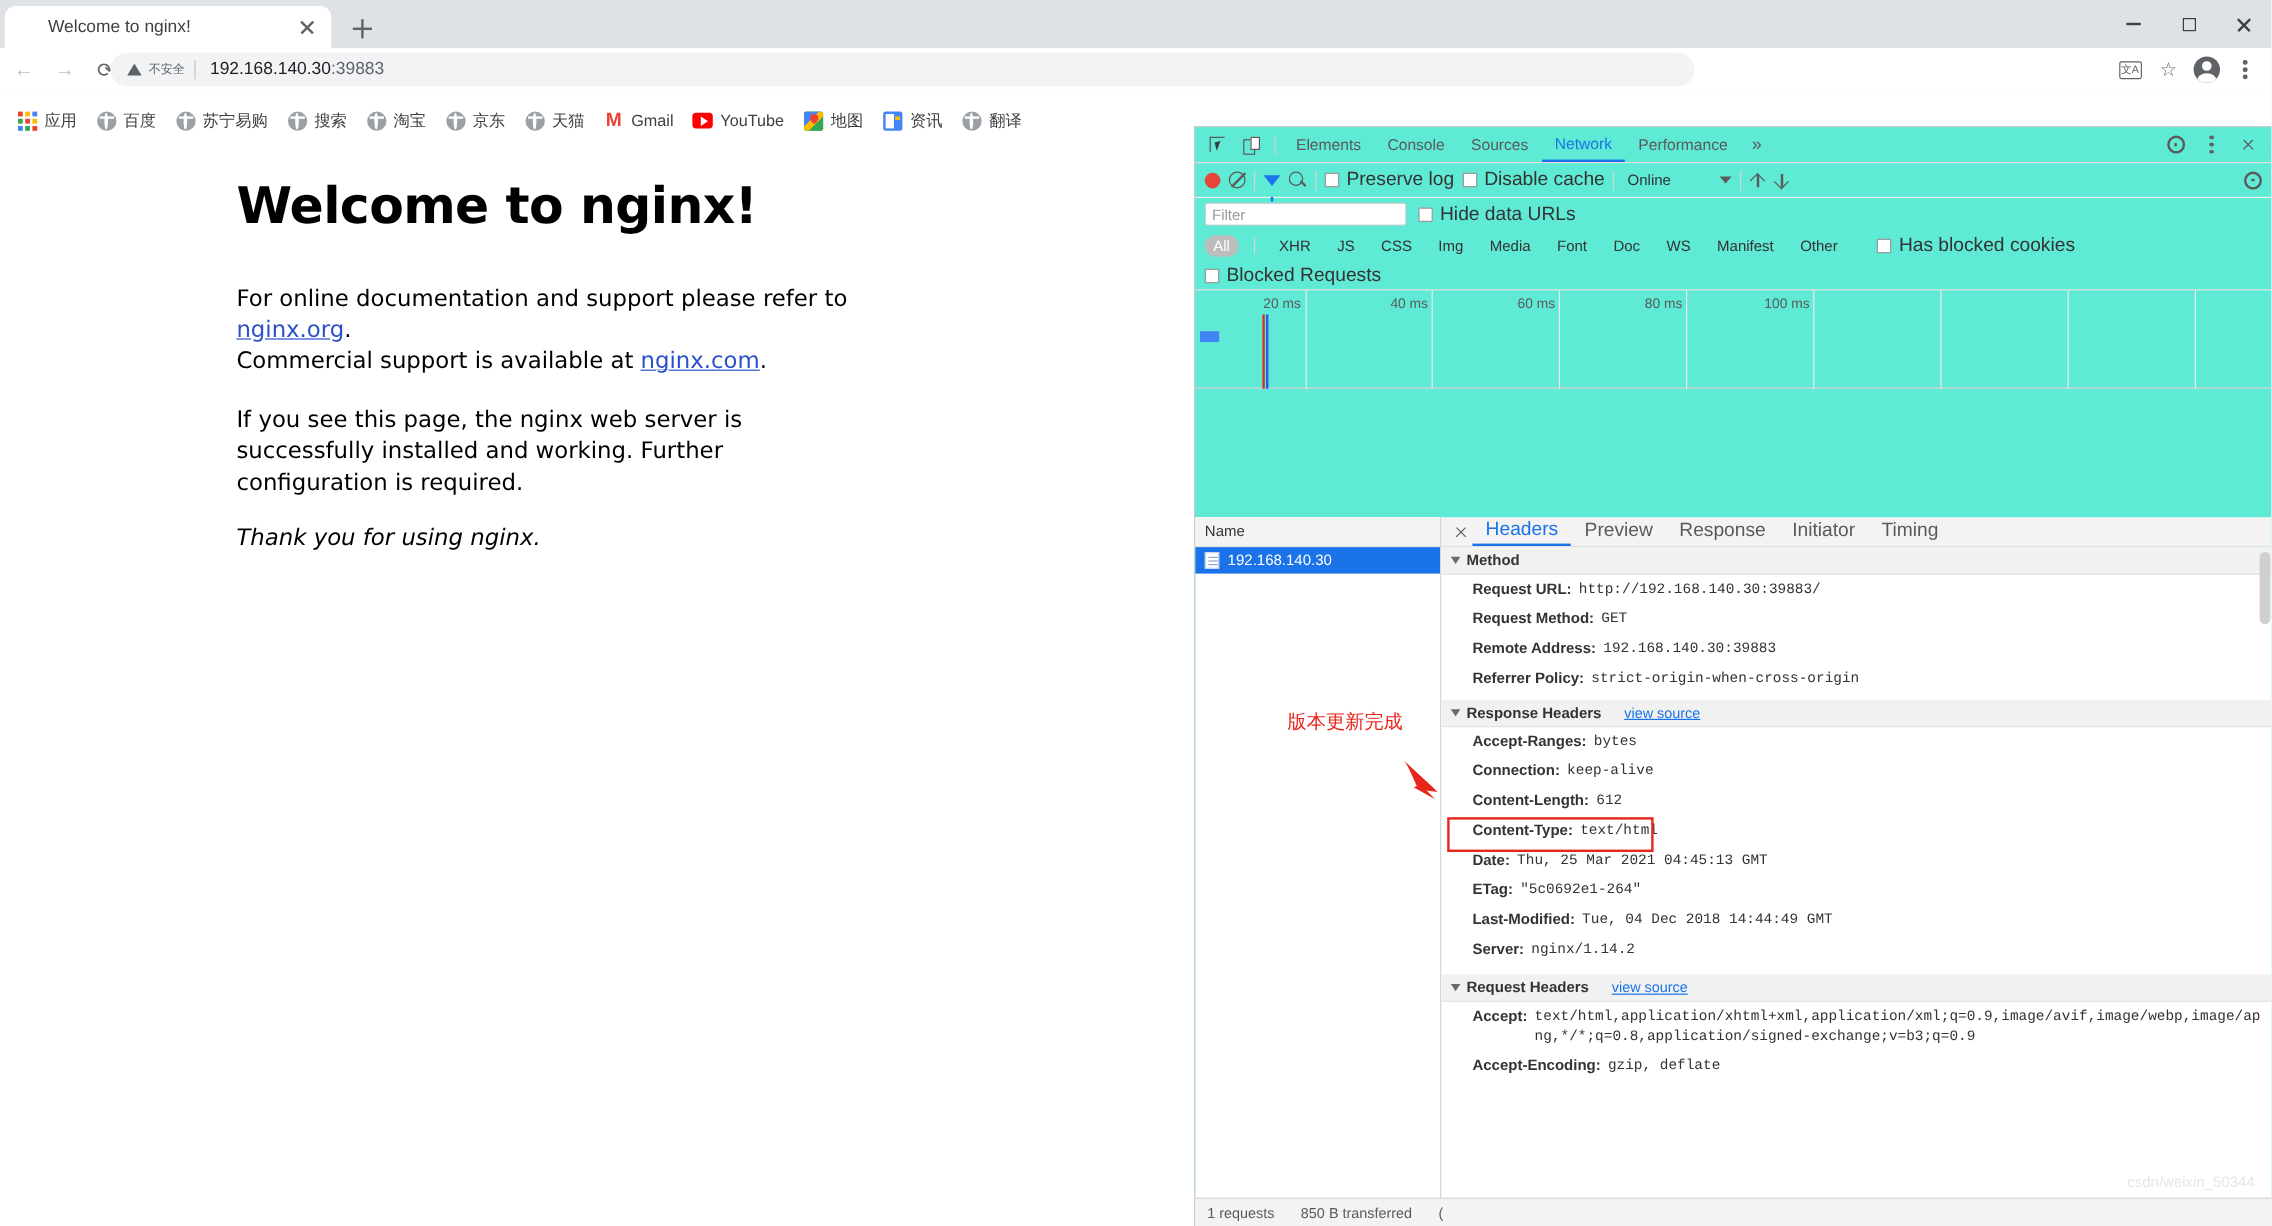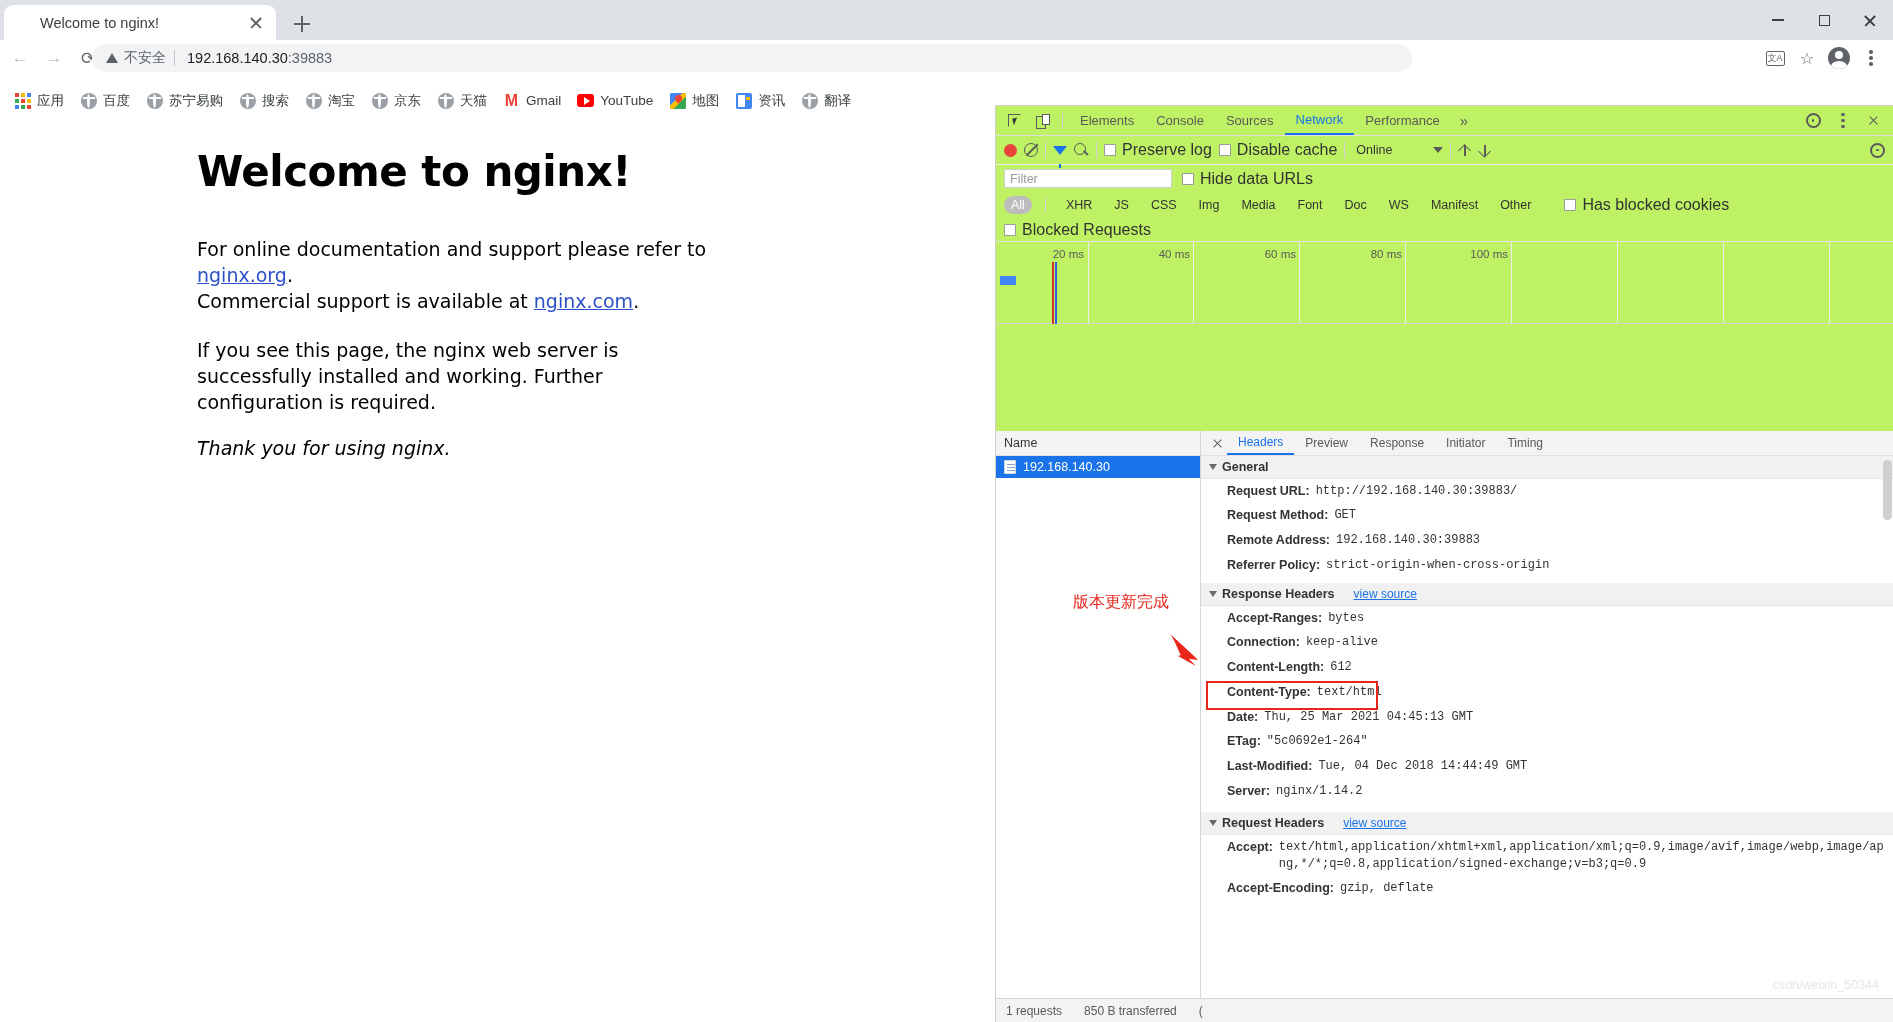--- a/index.html
+++ b/index.html
@@ -43,21 +43,21 @@
   .wb-close:after { transform:rotate(-45deg); }
 
   .toolbar { position:absolute; left:0; top:40px; width:1893px; height:36px; background:#fff; display:flex; align-items:center; }
   .navbtn { width:28px; height:28px; margin-left:6px; position:relative; display:flex; align-items:center; justify-content:center; color:#5f6368; font-size:17px; }
   .navbtn.dim { color:#bdc1c6; }
   .omnibox {
     position:absolute; left:92px; top:4px; width:1320px; height:28px;
     background:#f1f3f4; border-radius:14px; display:flex; align-items:center; padding:0 14px;
   }
   .warn-tri { width:0; height:0; border-left:6px solid transparent; border-right:6px solid transparent; border-bottom:10px solid #5f6368; margin-right:6px; position:relative; }
-  .notsecure { font-size:14px; color:#5f6368; margin-right:8px; }
+  .notsecure { font-size:10px; color:#5f6368; margin-right:8px; }
   .omni-divider { width:1px; height:16px; background:#c0c3c7; margin-right:12px; }
   .omni-url { font-size:14.5px; color:#202124; }
   .omni-url .dim { color:#5f6368; }
   .tb-right { position:absolute; right:8px; top:4px; display:flex; align-items:center; gap:4px; }
   .tb-icon { width:28px; height:28px; display:flex; align-items:center; justify-content:center; color:#5f6368; font-size:15px; }
   .translate-ico { width:19px; height:15px; border:1.5px solid #5f6368; border-radius:2px; font-size:9px; display:flex; align-items:center; justify-content:center; color:#5f6368; }
   .star { color:#5f6368; font-size:16px; }
   .avatar-c { width:22px; height:22px; border-radius:50%; background:#5f6368; position:relative; overflow:hidden; }
   .avatar-c:before { content:""; position:absolute; left:7px; top:4px; width:8px; height:8px; border-radius:50%; background:#fff; }
   .avatar-c:after { content:""; position:absolute; left:3px; top:14px; width:16px; height:11px; border-radius:50%; background:#fff; }
@@ -85,21 +85,21 @@
 
   
   .page { position:absolute; left:0; top:125px; width:995px; height:897px; background:#fff; overflow:hidden; }
   .nginx-wrap { padding:22px 0 0 197px; width:720px; }
   .nginx-h1 { font-size:42px; font-weight:bold; color:#000; margin:0 0 40px 0; font-family:"DejaVu Sans", sans-serif; letter-spacing:-0.5px; }
   .nginx-p { font-size:19px; color:#000; line-height:1.38; margin:0 0 22px 0; font-family:"DejaVu Sans", sans-serif; }
   .nginx-p a { color:#2b50c8; }
   .nginx-em { font-style:italic; font-size:19px; color:#000; font-family:"DejaVu Sans", sans-serif; }
 
   
-  .devtools { position:absolute; left:995px; top:105px; width:898px; height:917px; background:#bef264; border-left:1px solid #cdcdcd; border-top:1px solid #cdcdcd; overflow:hidden; }
+  .devtools { position:absolute; left:995px; top:105px; width:898px; height:917px; background:#5eead4; border-left:1px solid #cdcdcd; border-top:1px solid #cdcdcd; overflow:hidden; }
   .dt-tabbar { height:30px; display:flex; align-items:center; border-bottom:1px solid #e0e0e0; padding-left:4px; }
   .dt-ico-btn { width:28px; height:26px; display:flex; align-items:center; justify-content:center; color:#5a5a5a; }
   .insp-ico { width:13px; height:13px; position:relative; }
   .insp-ico:before { content:""; position:absolute; left:0; top:0; width:11px; height:11px; border:1.4px solid #5a5a5a; border-right-color:transparent; border-bottom-color:transparent; }
   .insp-ico:after { content:""; position:absolute; left:5px; top:4px; width:0; height:0; border-left:5px solid #3a3a3a; border-bottom:7px solid transparent; transform:rotate(-15deg); }
   .dev-ico { width:13px; height:13px; position:relative; }
   .dev-ico:before { content:""; position:absolute; left:0; top:2px; width:8px; height:11px; border:1.4px solid #5a5a5a; }
   .dev-ico:after { content:""; position:absolute; left:6px; top:0; width:6px; height:9px; border:1.4px solid #5a5a5a; background:#fff; }
   .dt-vdiv { width:1px; height:16px; background:#d0d0d0; margin:0 6px; }
   .dt-tab { font-size:13px; color:#5a5a5a; padding:0 11px; height:29px; display:flex; align-items:center; }
@@ -150,21 +150,21 @@
   .rl-row { height:22px; display:flex; align-items:center; gap:7px; padding:0 8px; background:#1a73e8; color:#fff; font-size:12.5px; }
   .doc-ico { width:12px; height:14px; background:#fff; border:1px solid #c8d6e8; position:relative; flex:0 0 12px; }
   .doc-ico:before { content:""; position:absolute; left:2px; top:3px; width:8px; height:1px; background:#8aa8cc; box-shadow:0 3px 0 #8aa8cc, 0 6px 0 #8aa8cc; }
 
   .detail { flex:1; display:flex; flex-direction:column; min-width:0; }
   .dtl-tabs { height:25px; display:flex; align-items:center; background:#f3f3f3; border-bottom:1px solid #e0e0e0; padding-left:6px; }
   .dtl-close { width:20px; height:20px; position:relative; }
   .dtl-close:before, .dtl-close:after { content:""; position:absolute; left:5px; top:9.5px; width:11px; height:1.3px; background:#5a5a5a; }
   .dtl-close:before { transform:rotate(45deg); }
   .dtl-close:after { transform:rotate(-45deg); }
-  .dtl-tab { font-size:12px; color:#5a5a5a; padding:0 11px; height:24px; display:flex; align-items:center; }
+  .dtl-tab { font-size:16px; color:#5a5a5a; padding:0 11px; height:24px; display:flex; align-items:center; }
   .dtl-tab.active { color:#1a73e8; border-bottom:2px solid #1a73e8; }
   .hdr-body { flex:1; overflow:hidden; position:relative; background:#fff; }
   .sect-head { height:23px; background:#f1f1f1; border-bottom:1px solid #e4e4e4; display:flex; align-items:center; padding-left:8px; gap:5px; font-size:12.5px; font-weight:bold; color:#333; }
   .tri { width:0; height:0; border-left:4.5px solid transparent; border-right:4.5px solid transparent; border-top:6px solid #6a6a6a; }
   .viewsrc { font-size:12px; color:#1a73e8; font-weight:normal; margin-left:14px; text-decoration:underline; }
   .hrow { display:flex; padding:3.5px 8px 3.5px 26px; font-size:12.5px; line-height:1.42; }
   .hkey { font-weight:bold; color:#333; white-space:nowrap; margin-right:6px; font-family:"Liberation Sans", sans-serif; }
   .hval { color:#333; font-family:"Liberation Mono", monospace; font-size:12px; word-break:break-all; }
   .status-dot { width:9px; height:9px; border-radius:50%; background:#2d9c3f; display:inline-block; margin-right:5px; vertical-align:0px; }
 
@@ -460,21 +460,21 @@
         <div class="dtl-tab">Preview</div>
         <div class="dtl-tab">Response</div>
         <div class="dtl-tab">Initiator</div>
         <div class="dtl-tab">Timing</div>
       </div>
 
       <div class="hdr-body">
 
         <div class="sect-head">
           <span class="tri"></span>
-          <span>General</span>
+          <span>Method</span>
         </div>
         <div class="hrow">
             <span class="hkey">Request URL:</span>
             <span class="hval">http://192.168.140.30:39883/</span>
           </div>
         <div class="hrow">
             <span class="hkey">Request Method:</span>
             <span class="hval">GET</span>
           </div>
         <div class="hrow">

